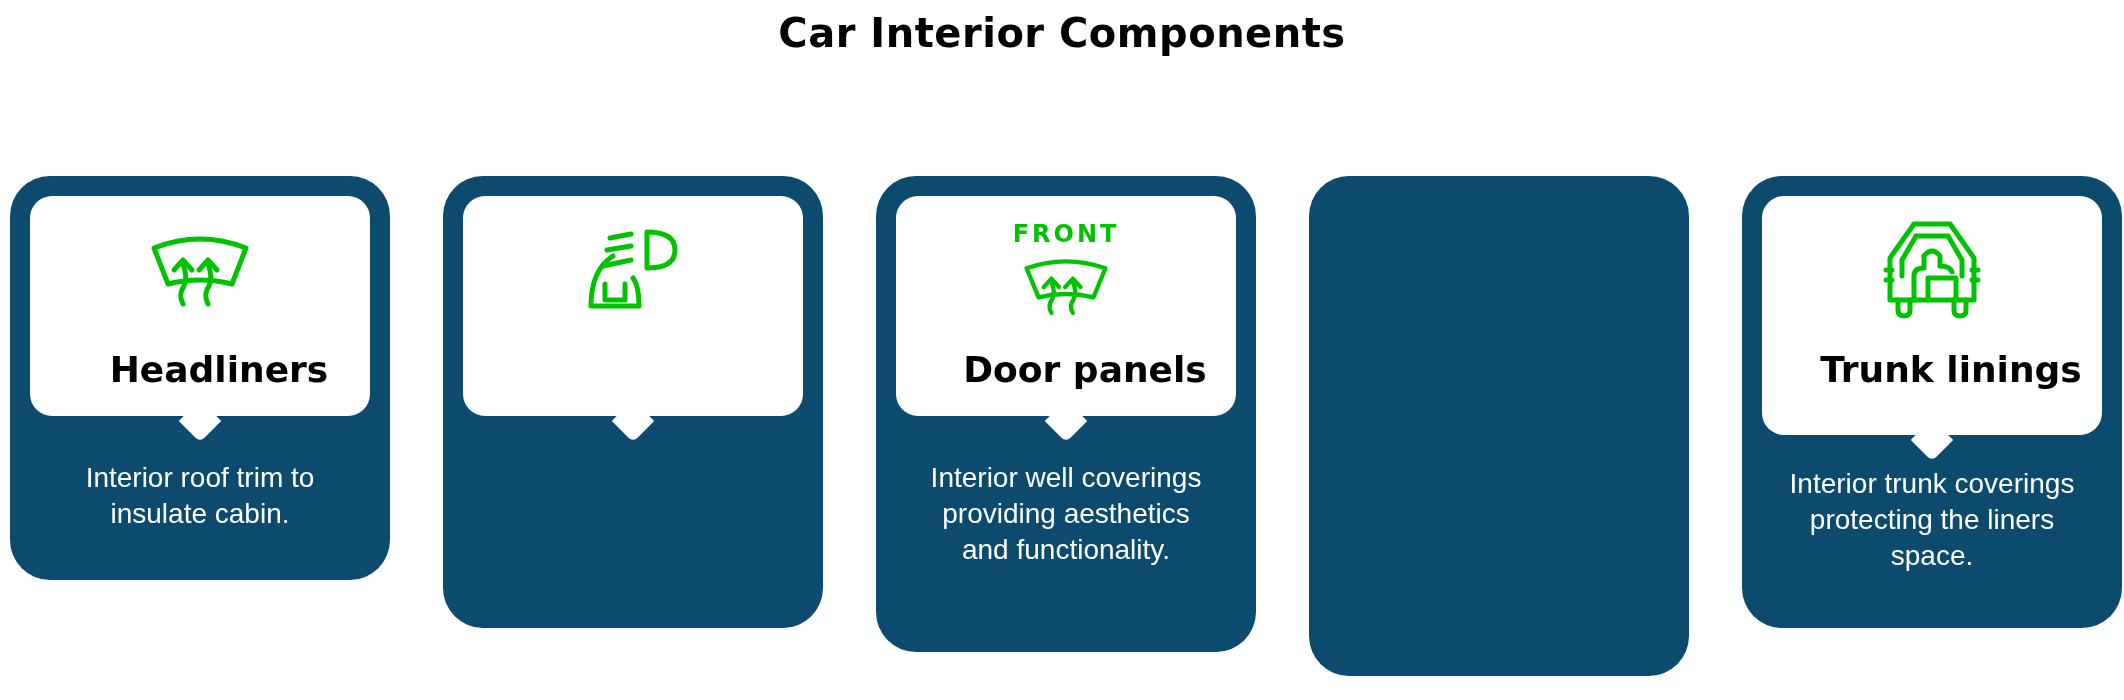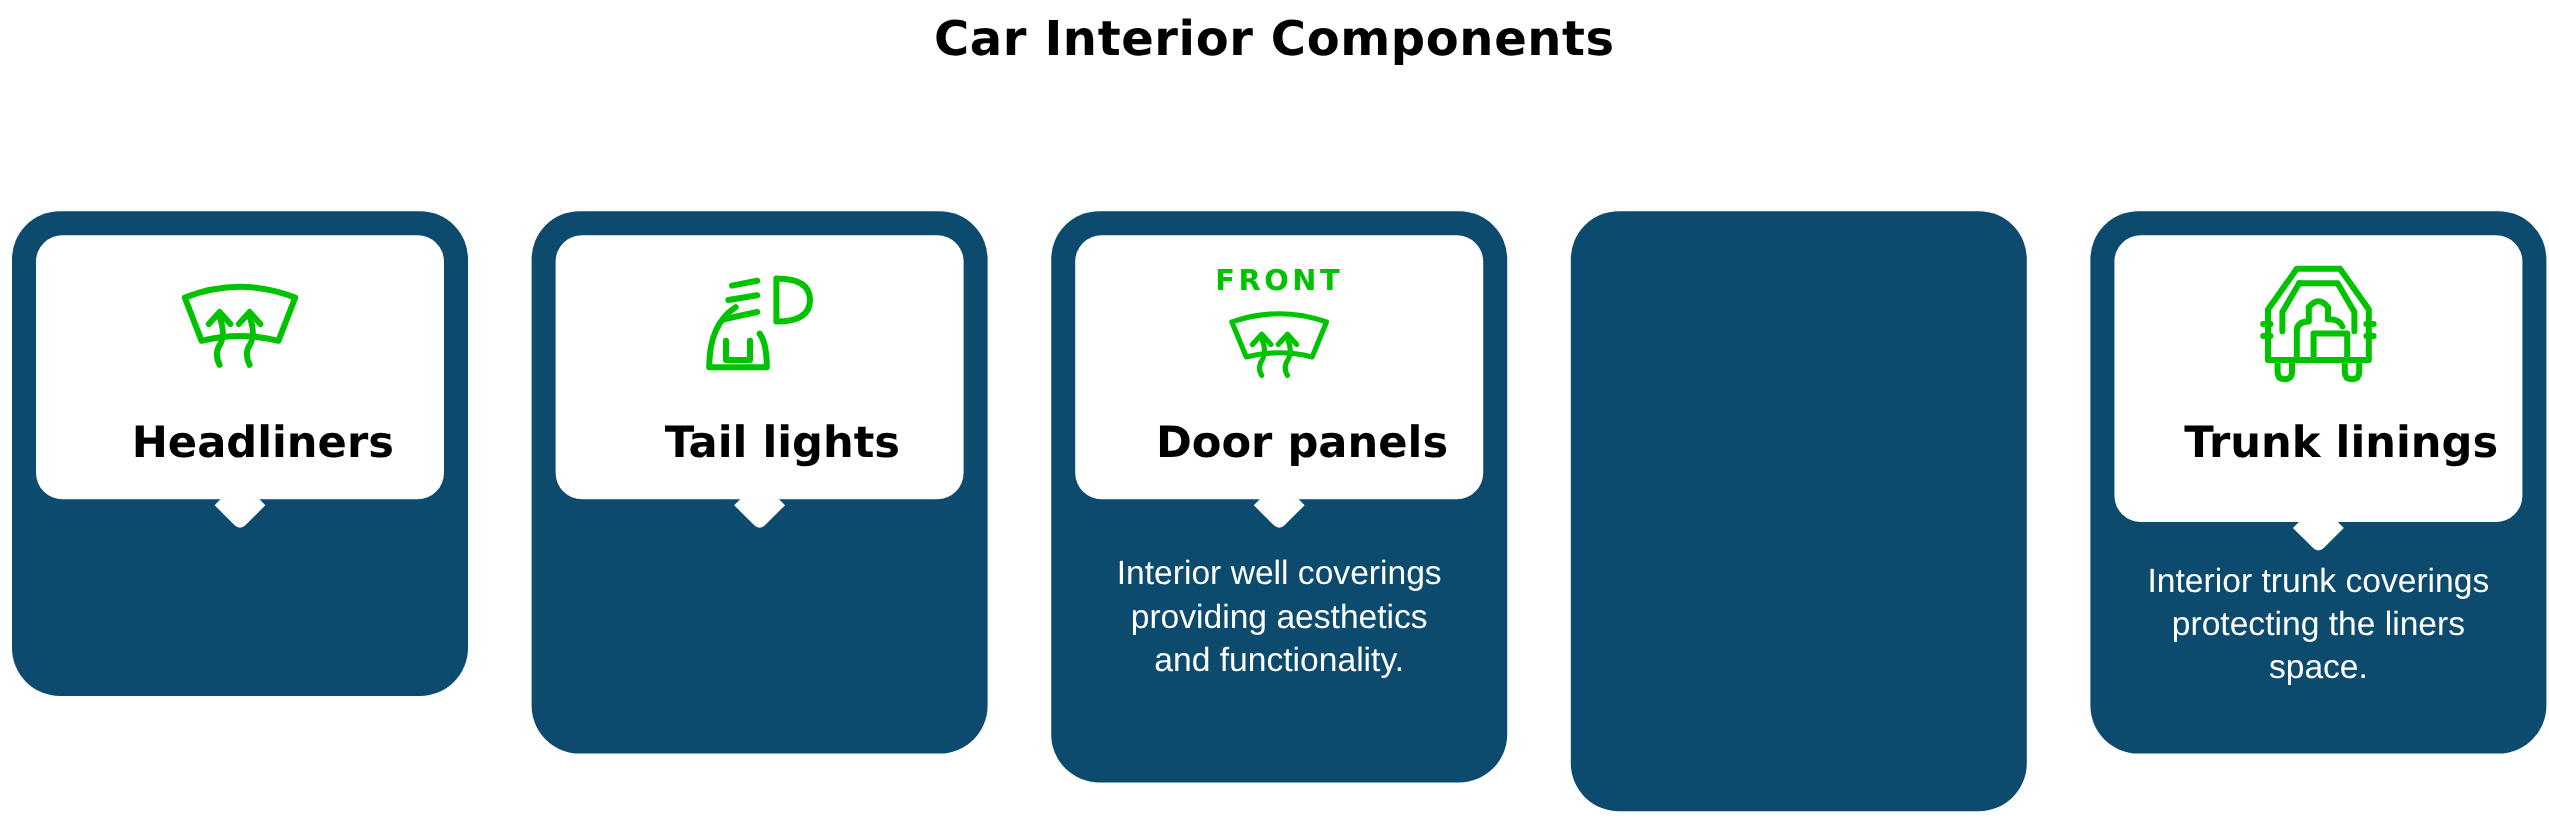--- a/index.html
+++ b/index.html
@@ -47,35 +47,35 @@
         <path d="M4 14 Q50 -4 96 14 L82 50 Q50 42 18 50 Z"></path>
         <path d="M33 70 Q28 60 34 52 Q38 44 33 30"></path>
         <path d="M24 36 L33 26 L42 36"></path>
         <path d="M58 70 Q53 60 59 52 Q63 44 58 30"></path>
         <path d="M49 36 L58 26 L67 36"></path>
       </g>
     </svg>
     <div class="card-title" style="top:150px;">Headliners</div>
     <div class="pointer"></div>
   </div>
+  <div class="card-desc" style="top:284px; left:50px; right:50px;">Interior roof trim to insulate cabin.</div>
 </div>
 
 <div class="card" style="left:443px; height:452px;">
   <div class="card-head" style="height:220px;">
     <svg class="icon" width="100" height="90" viewBox="0 0 100 90" style="top:30px;">
       <g fill="none" stroke="#00c300" stroke-width="5" stroke-linecap="round" stroke-linejoin="round">
         <path d="M30 30 Q8 44 8 80 L56 80 Q56 60 50 52"></path>
         <path d="M22 58 L22 74 L42 74 L42 58"></path>
         <path d="M27 12 L48 8"></path>
         <path d="M24 24 L48 20"></path>
         <path d="M20 40 L48 34"></path>
         <path d="M64 6 Q92 6 92 24 Q92 42 64 42 Z"></path>
       </g>
     </svg>
-    <div class="card-title" style="top:150px;">Tail lights</div>
     <div class="pointer"></div>
   </div>
 </div>
 
 <div class="card" style="left:876px; height:476px;">
   <div class="card-head" style="height:220px;">
     <div class="front-text" style="top:24px;">FRONT</div>
     <svg class="icon" width="100" height="60" viewBox="0 0 100 70" style="top:62px;">
       <g fill="none" stroke="#00c300" stroke-width="5" stroke-linecap="round" stroke-linejoin="round">
         <path d="M4 12 Q50 -4 96 12 L82 46 Q50 38 18 46 Z"></path>

